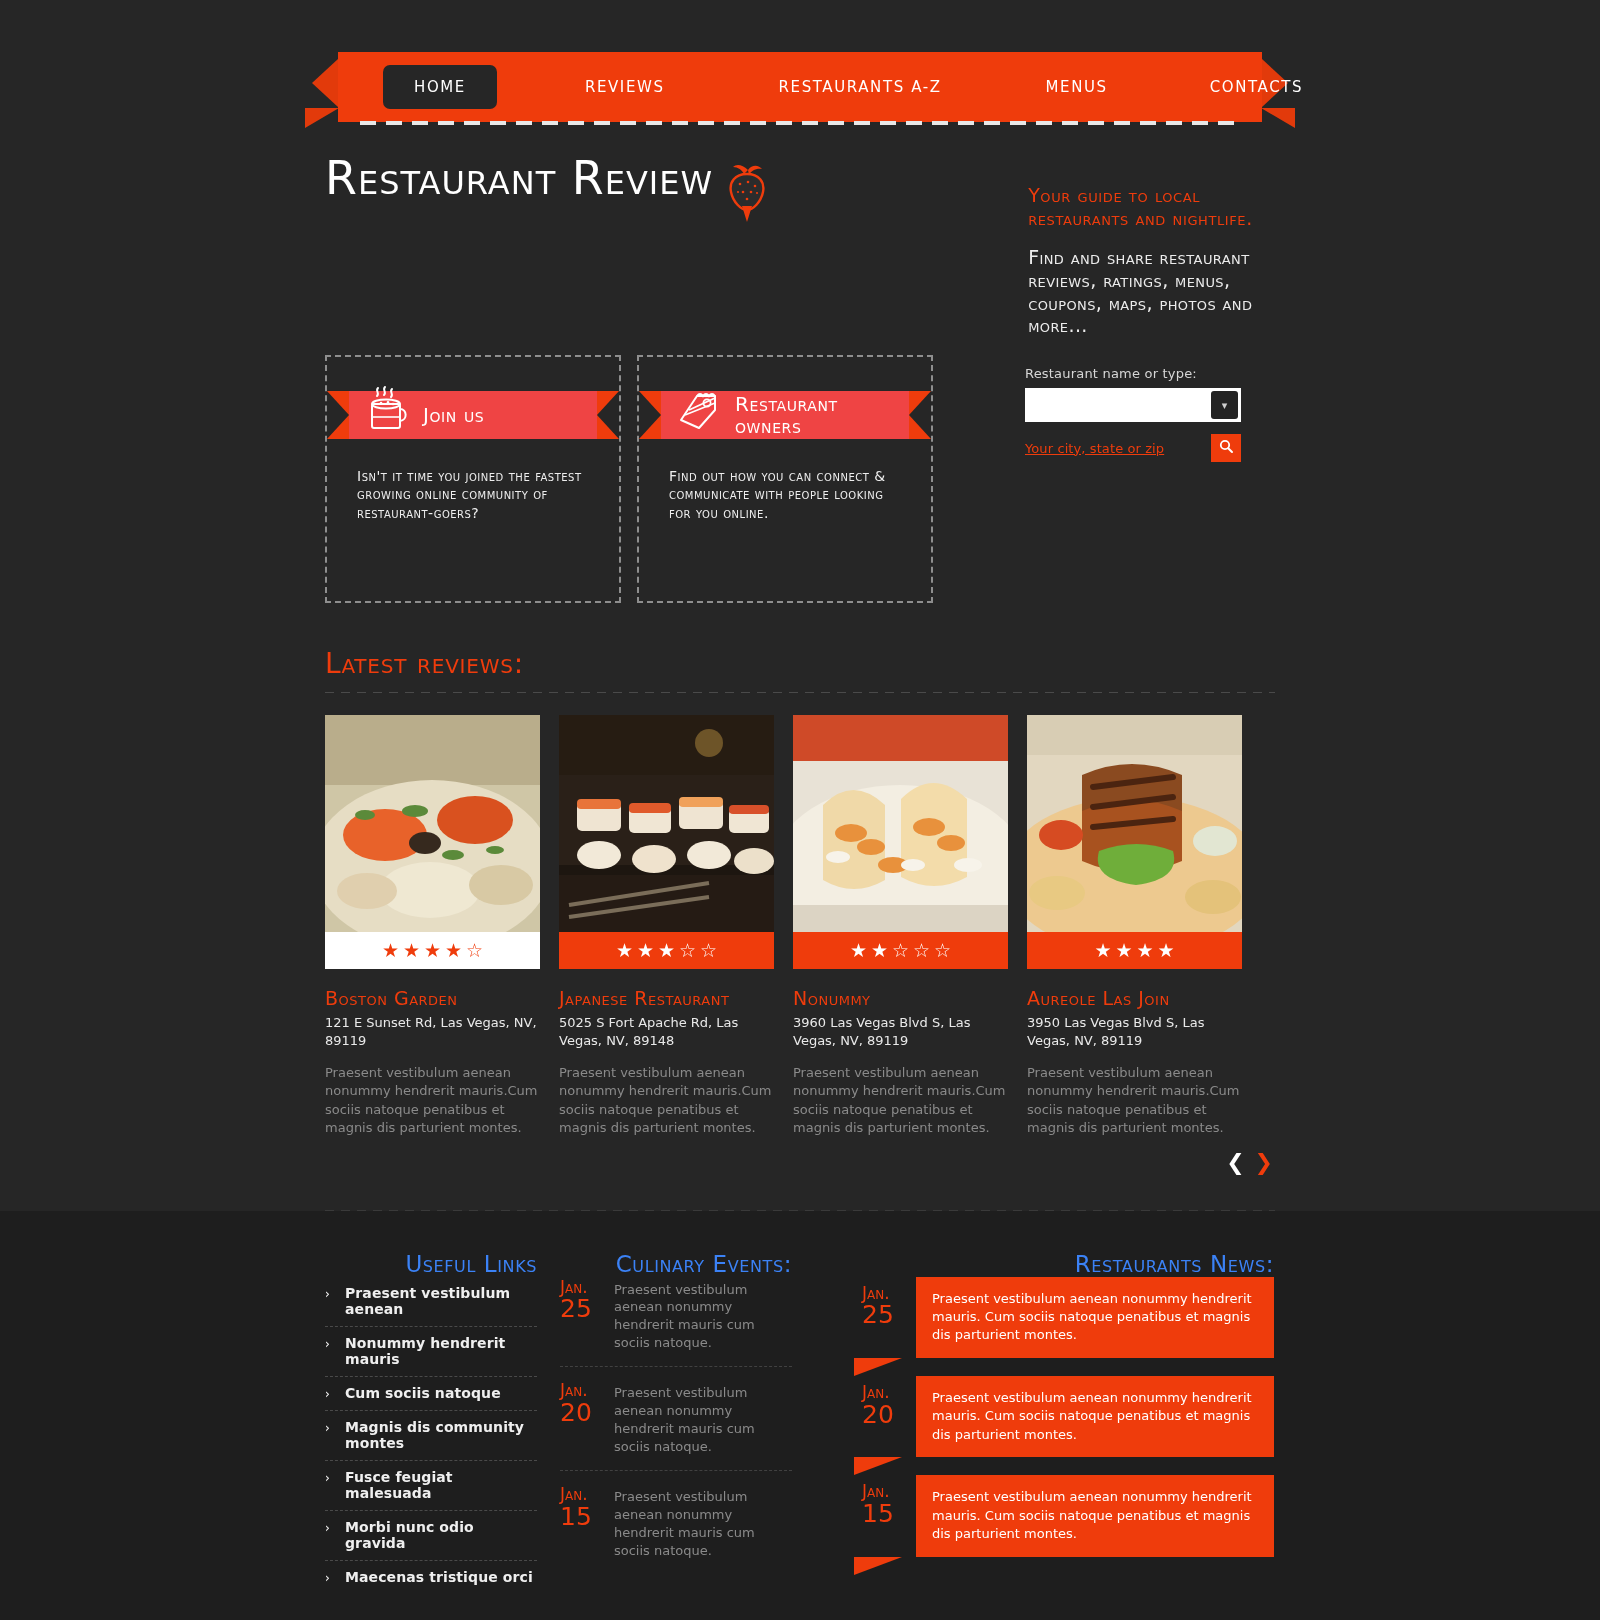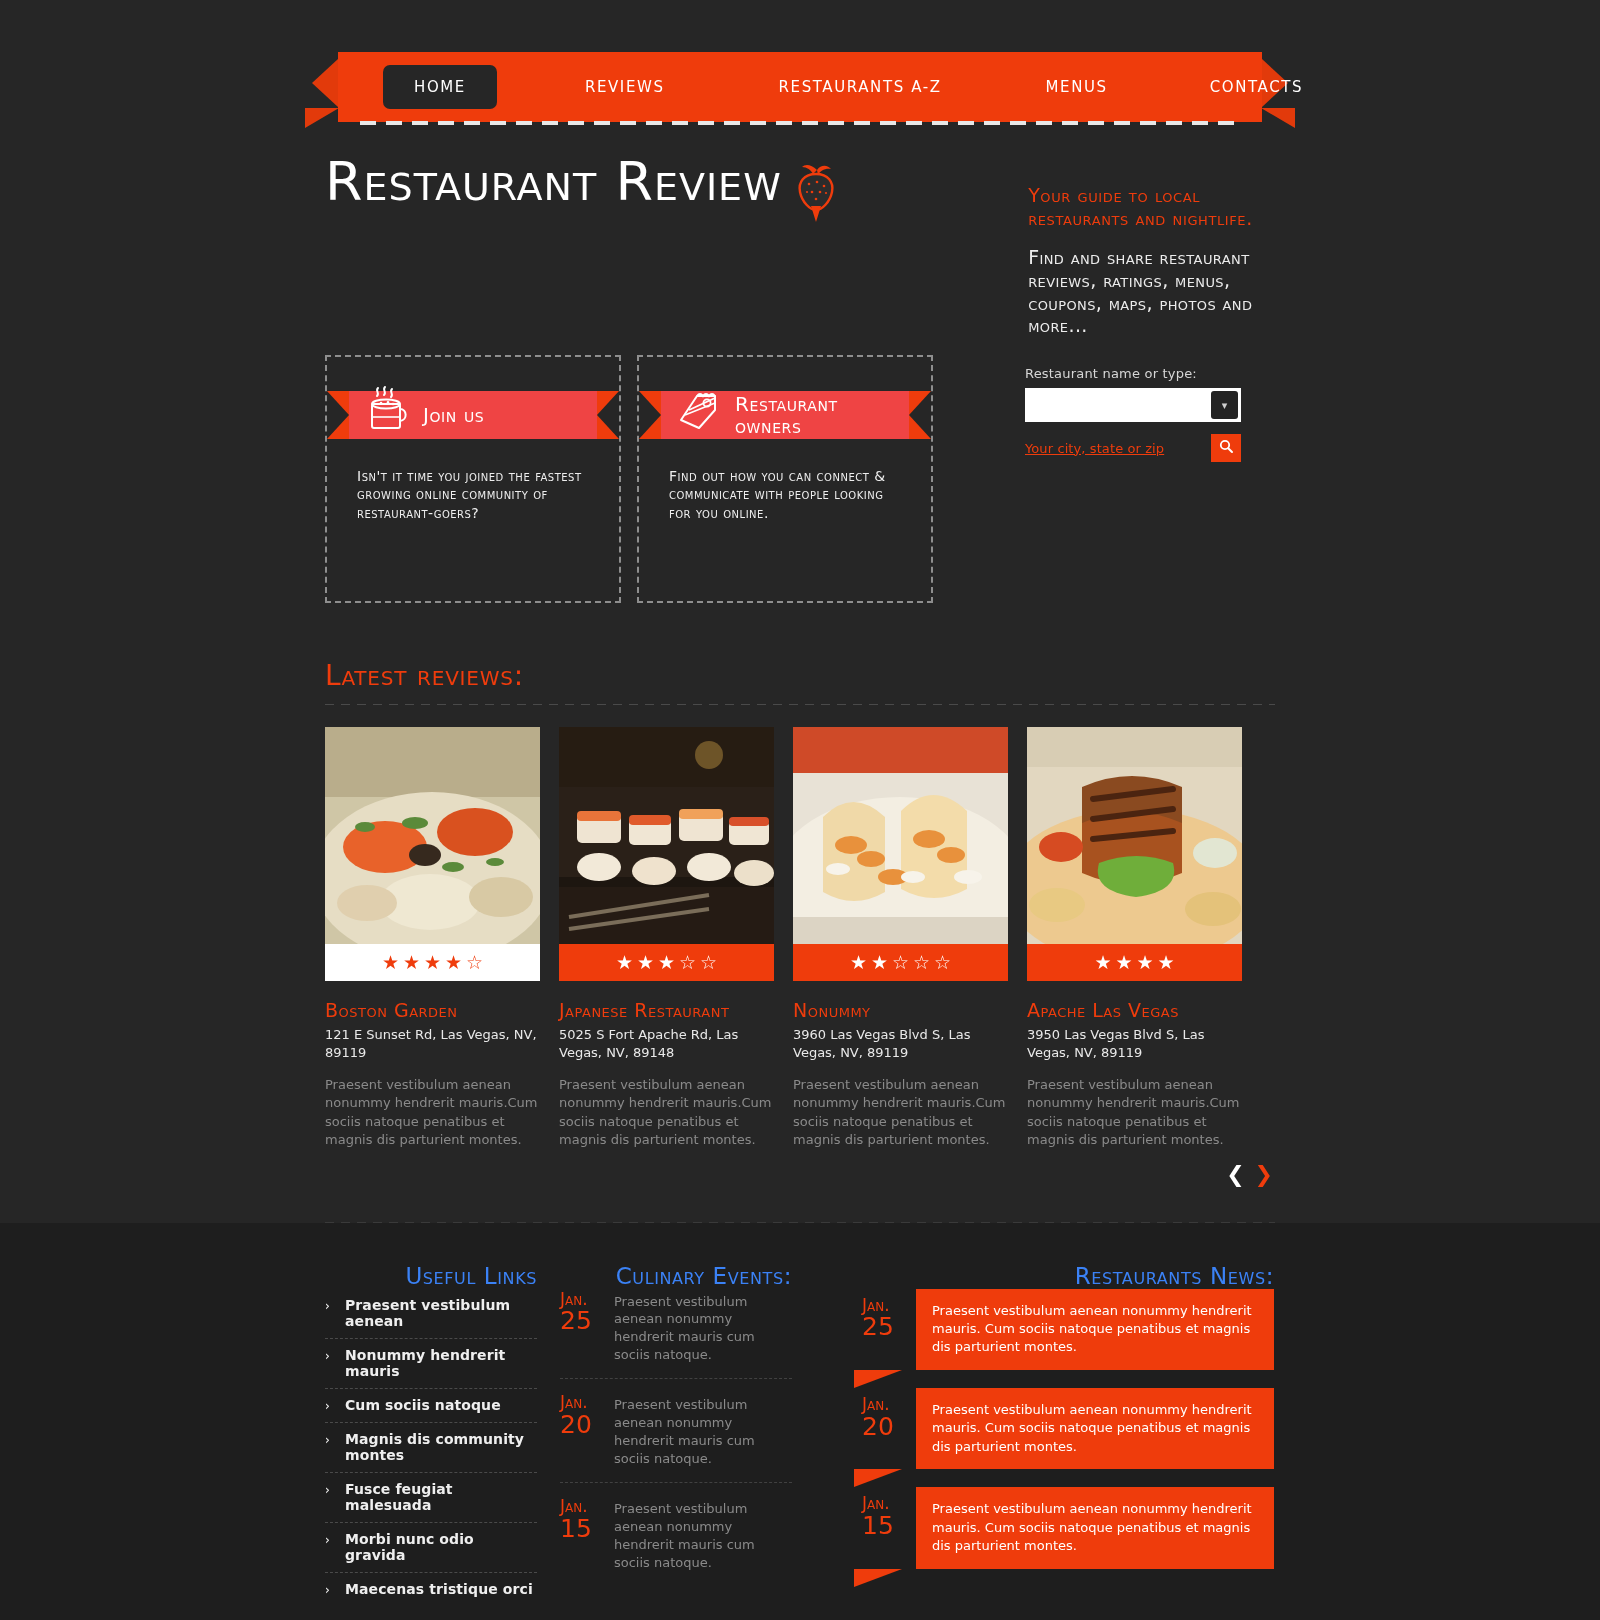--- a/index.html
+++ b/index.html
@@ -137,21 +137,21 @@
 
   
   .logo-row {
     display: flex;
     align-items: flex-start;
     padding-top: 22px;
   }
   .logo-col { width: 700px; position: relative; }
   .logo-text {
     font-family: "DejaVu Sans", sans-serif;
-    font-size: 54px;
+    font-size: 46px;
     font-weight: 400;
     color: #ffffff;
     letter-spacing: 1px;
     font-variant: small-caps;
     line-height: 1.05;
     display: inline-block;
   }
   .logo-berry {
     display: inline-block;
     vertical-align: top;
@@ -311,21 +311,20 @@
   }
 
   
   .reviews-sec { padding-top: 44px; }
   .sec-title {
     color: #ef3c0c;
     font-size: 28px;
     font-variant: small-caps;
     letter-spacing: 0.8px;
     padding-bottom: 12px;
-    margin-top: 12px;
   }
   .sec-rule {
     height: 1px;
     background-image: repeating-linear-gradient(90deg,
       #4a4a4a 0px, #4a4a4a 9px, transparent 9px, transparent 16px);
     margin-bottom: 22px;
   }
   .cards {
     display: flex;
     gap: 19px;
@@ -742,21 +741,21 @@
                 <ellipse cx="30" cy="178" rx="28" ry="17" fill="#e8c982"></ellipse>
                 <ellipse cx="186" cy="182" rx="28" ry="17" fill="#e4c27a"></ellipse>
               </svg>
             </div>
             <div class="card-rating accent">
               <span class="star filled-white">★</span>
               <span class="star filled-white">★</span>
               <span class="star filled-white">★</span>
               <span class="star filled-white">★</span>
             </div>
-            <div class="card-title">Apache Las Vegas</div>
+            <div class="card-title">Aureole Las Join</div>
             <div class="card-addr">3950 Las Vegas Blvd S, Las Vegas, NV, 89119</div>
             <div class="card-desc">Praesent vestibulum aenean nonummy hendrerit mauris.Cum sociis natoque penatibus et magnis dis parturient montes.</div>
           </div>
 
         </div>
 
         <div class="carousel-nav">
           <span class="car-arrow prev">❮</span>
           <span class="car-arrow next">❯</span>
         </div>

